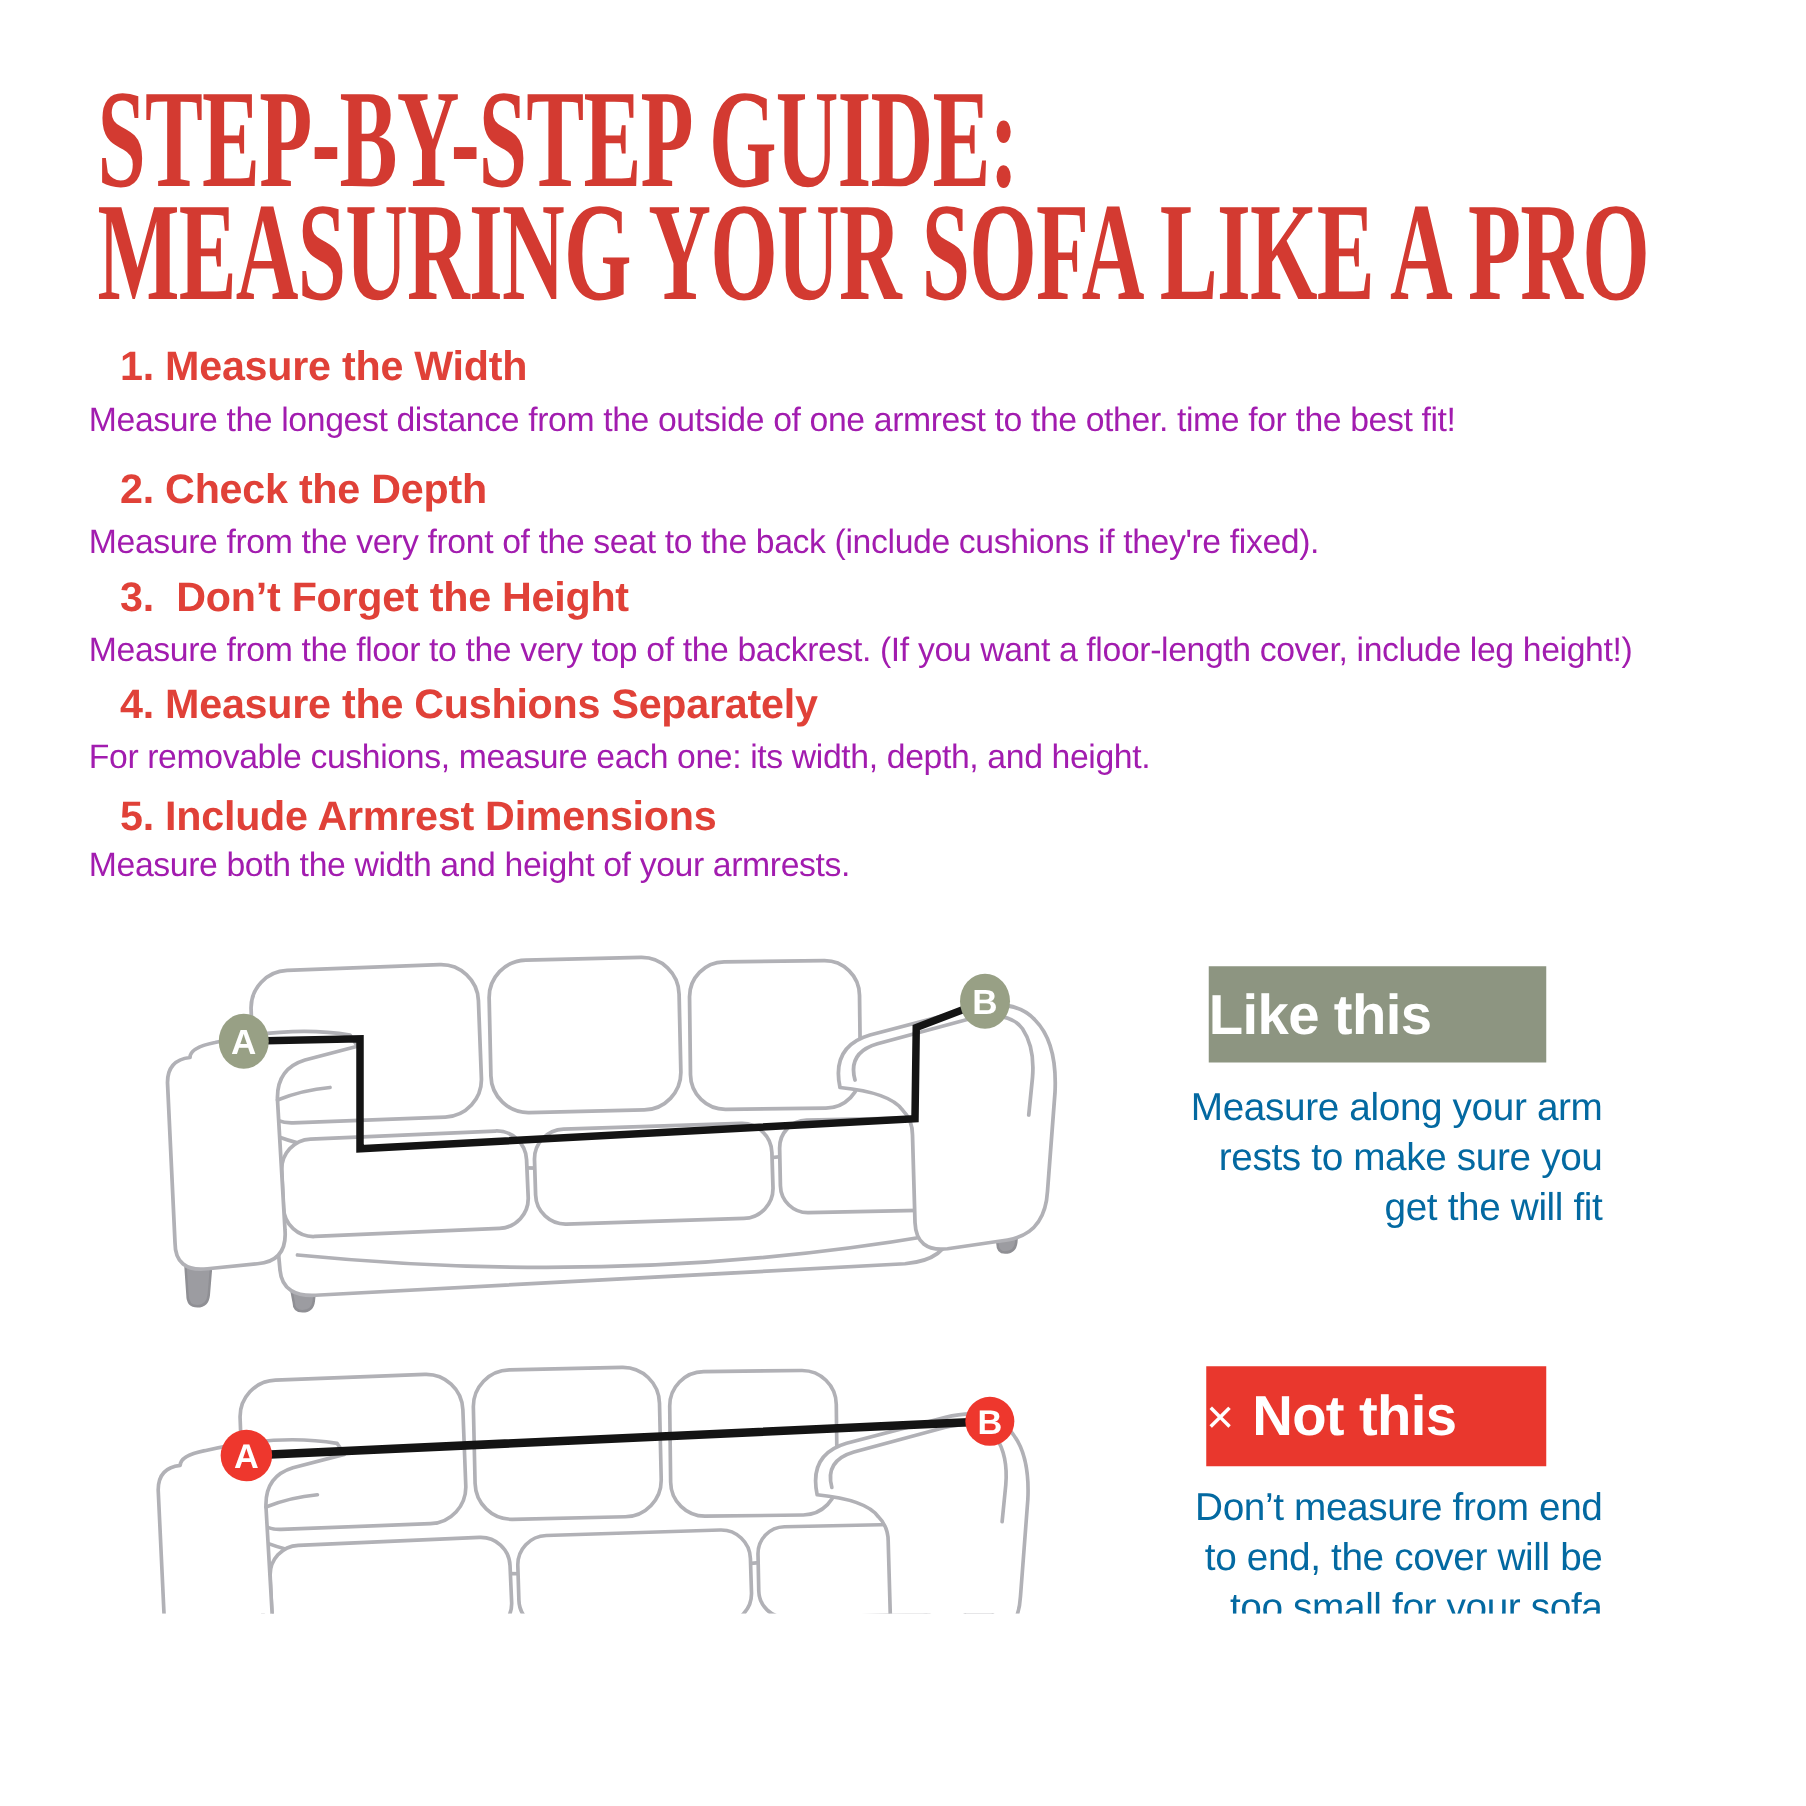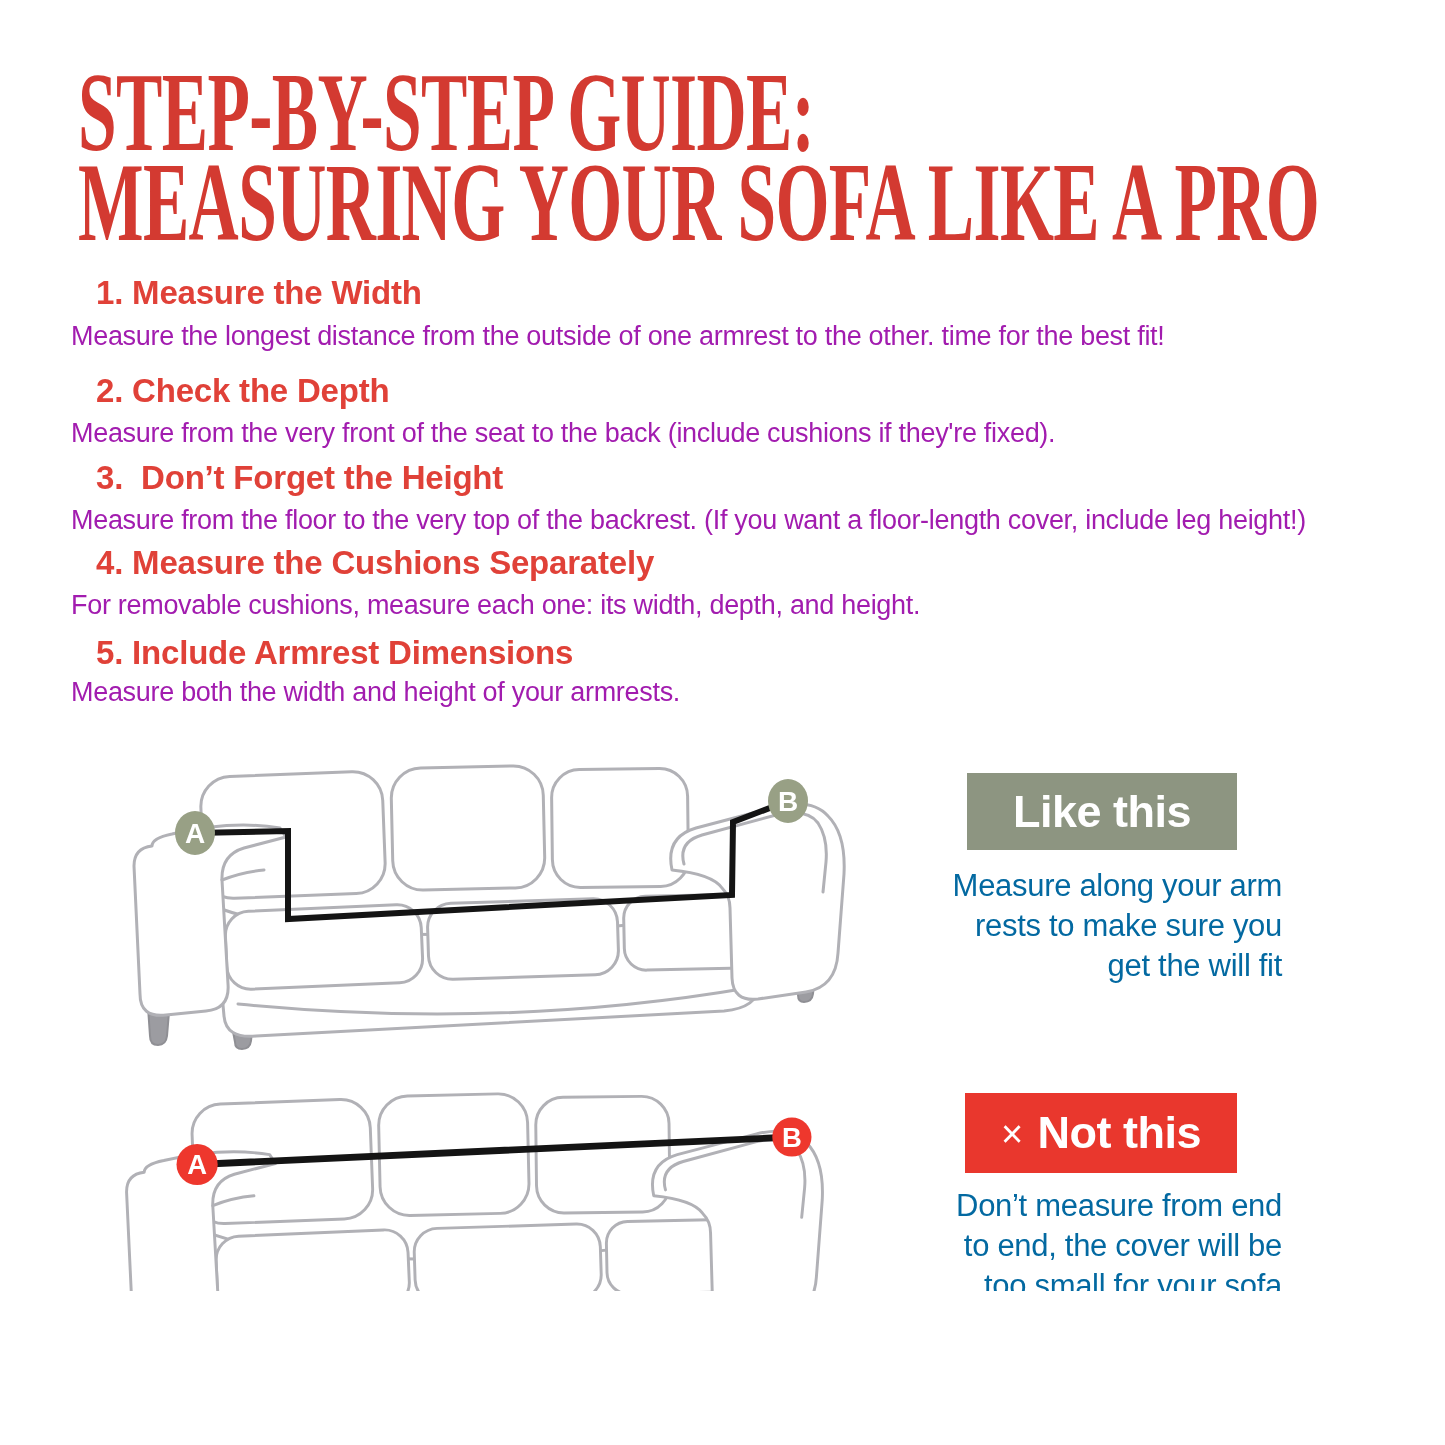--- a/index.html
+++ b/index.html
@@ -18,21 +18,21 @@
           letter-spacing:-0.2px;color:#e04138;white-space:pre;margin-left:25px;}
   .step-b{position:absolute;left:71px;font-weight:400;font-size:27px;
           letter-spacing:-0.3px;color:#a21caf;white-space:nowrap;}
 
   
   .sofa-svg{position:absolute;}
   #sofa1{left:112px;top:758px;width:745px;height:305px;}
   #sofa2{left:105px;top:1078px;width:730px;height:315px;}
 
   
-  .badge{position:absolute;display:flex;align-items:center;justify-content:center;
+  .badge{position:absolute;display:flex;align-items:center;
          color:#ffffff;font-weight:700;font-size:45px;letter-spacing:-0.5px;}
   .badge-like{left:967px;top:773px;width:270px;height:77px;background:#8d9581;}
   .badge-not{left:965px;top:1093px;width:272px;height:80px;background:#e9372d;}
   .badge-not .x{font-weight:400;font-size:38px;margin-right:15px;position:relative;top:1px;}
 
   
   .caption{position:absolute;width:360px;text-align:right;
            font-size:31px;line-height:40px;letter-spacing:-0.3px;color:#0369a1;}
   .caption-like{left:922px;top:866px;}
   .caption-not{left:922px;top:1186px;}

